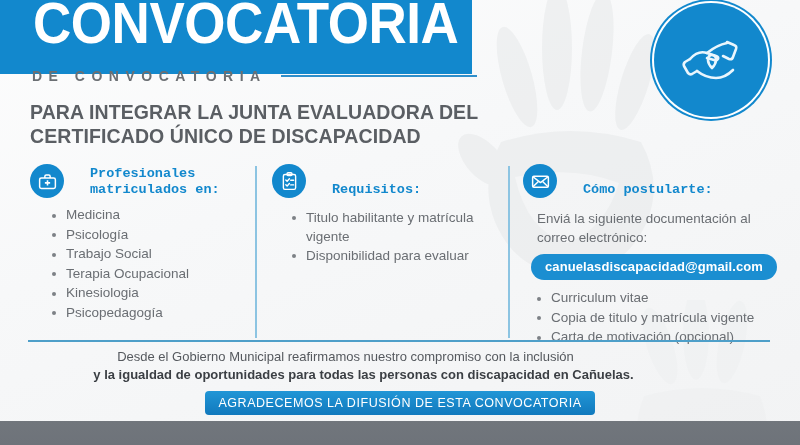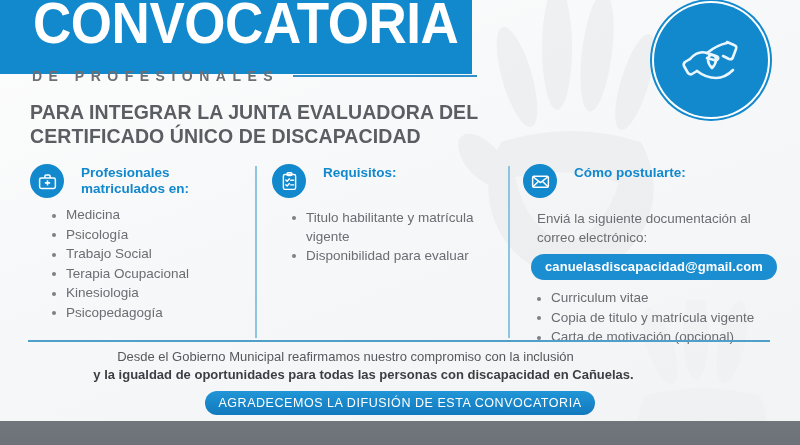--- a/index.html
+++ b/index.html
@@ -82,21 +82,21 @@
     background:#8cc4e2;
   }
   .divider.d1 { left:255px; }
   .divider.d2 { left:508px; }
 
   .col { position:absolute; top:0; }
   .col.c1 { left:30px; width:222px; }
   .col.c2 { left:272px; width:232px; }
   .col.c3 { left:523px; width:260px; }
 
-  .col-head { display:flex; align-items:flex-start; gap:17px; }
+  .col-head { display:flex; align-items:flex-end; gap:26px;font-family:Liberation Mono, monospace; }
   .badge {
     flex:0 0 auto;
     width:34px; height:34px; border-radius:50%;
     background:#1288cd;
     display:flex; align-items:center; justify-content:center;
     margin-top:1px;
   }
   .col-title {
     font-size:13.5px; line-height:16px;
     font-weight:bold; color:#1288cd;
@@ -150,21 +150,21 @@
   }
   .foot-line1 {
     font-size:13px; line-height:18px; color:#55595e;
   }
   .foot-line2 {
     font-size:13px; line-height:18px; color:#3b3f44; font-weight:bold;padding-left:36px;
   }
   .cta {
     position:absolute; left:205px; top:391px;
     width:390px; height:24px;
-    border-radius:12px;
+    border-radius:4px;
     background:linear-gradient(180deg,#2196d6 0%,#1179bd 100%);
     color:#ffffff;
     font-size:12.5px; letter-spacing:0.55px;
     display:flex; align-items:center; justify-content:center;
     white-space:nowrap;
   }
   .gray-bar {
     position:absolute; left:0; top:421px; width:800px; height:24px;
     background:linear-gradient(180deg,#71767c 0%,#6e737a 100%);
   }
@@ -194,21 +194,21 @@
       <ellipse cx="132" cy="42" rx="13" ry="42" transform="rotate(12 132 42)"></ellipse>
       <path d="M44 96 q58 -16 116 0 q14 34 0 62 q-58 18 -116 0 q-14 -28 0 -62z"></path>
     </g>
   </svg>
 
   <div class="title-band">
     <div class="title-text">CONVOCATORIA</div>
   </div>
 
   <div class="subtitle-row">
-    <div class="subtitle-small">DE PROFESIONALES</div>
+    <div class="subtitle-small">DE CONVOCATORIA</div>
     <div class="sub-rule"></div>
   </div>
 
   <div class="headline">PARA INTEGRAR LA JUNTA EVALUADORA DEL CERTIFICADO ÚNICO DE DISCAPACIDAD</div>
 
   <div class="hero-circle">
     <svg width="66" height="60" viewBox="0 0 66 60">
       <g fill="none" stroke="#eaf6fd" stroke-width="2.6" stroke-linecap="round" stroke-linejoin="round">
         <path d="M12 29 q8 -9 17 -6 l9 3 q3 1 2 3 q-1 2 -4 1 l-7 -2"></path>
         <path d="M29 23 q10 -8 20 -10"></path>

